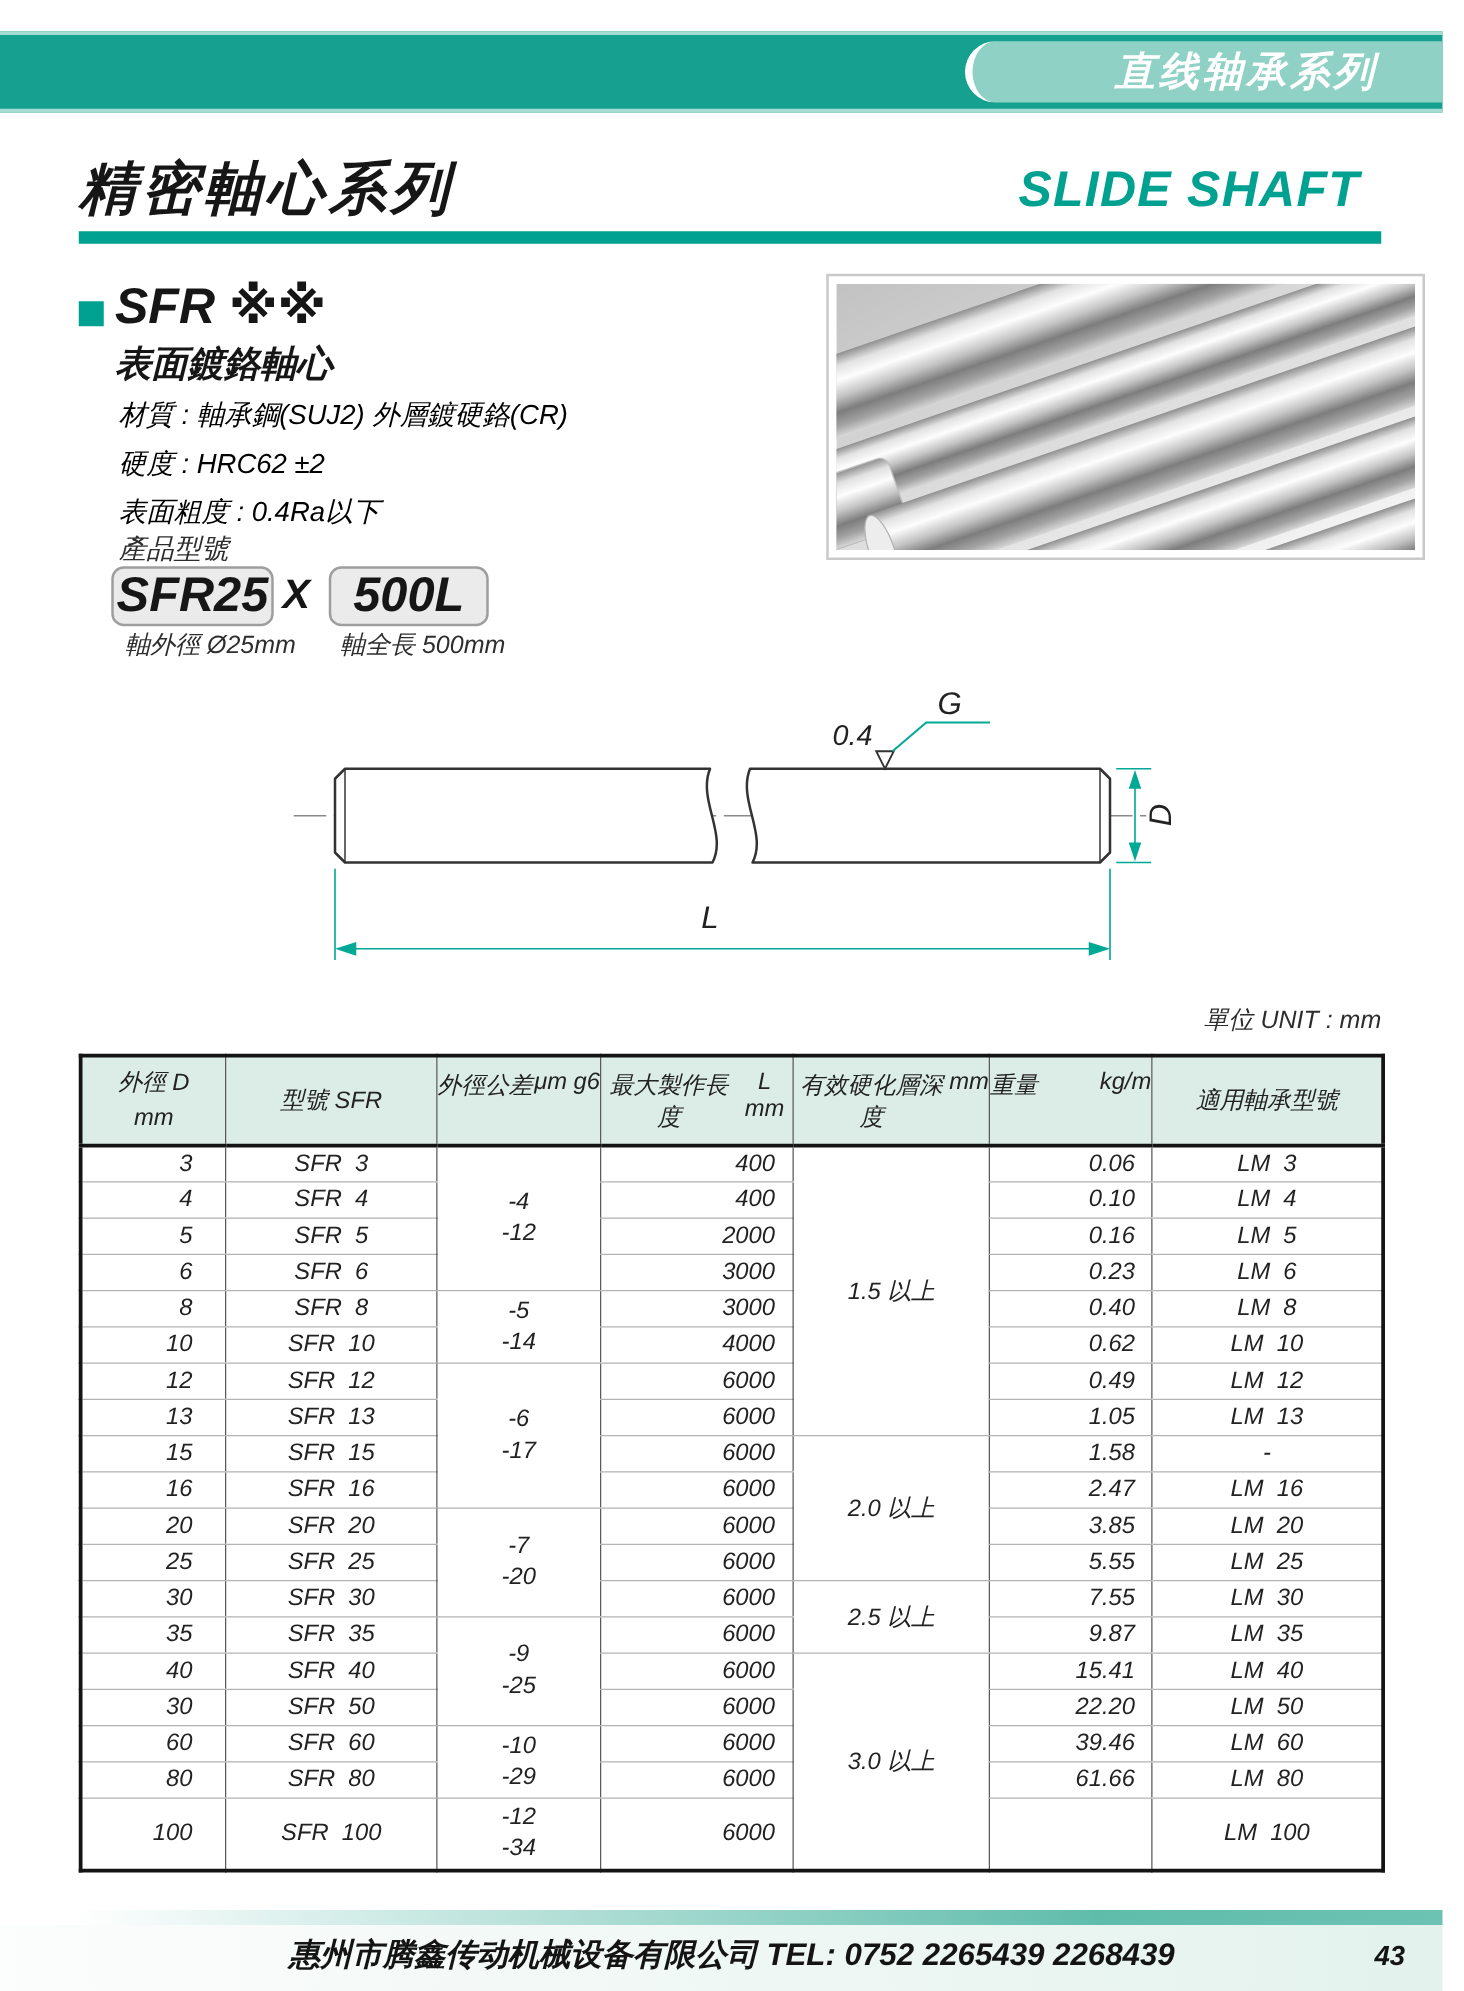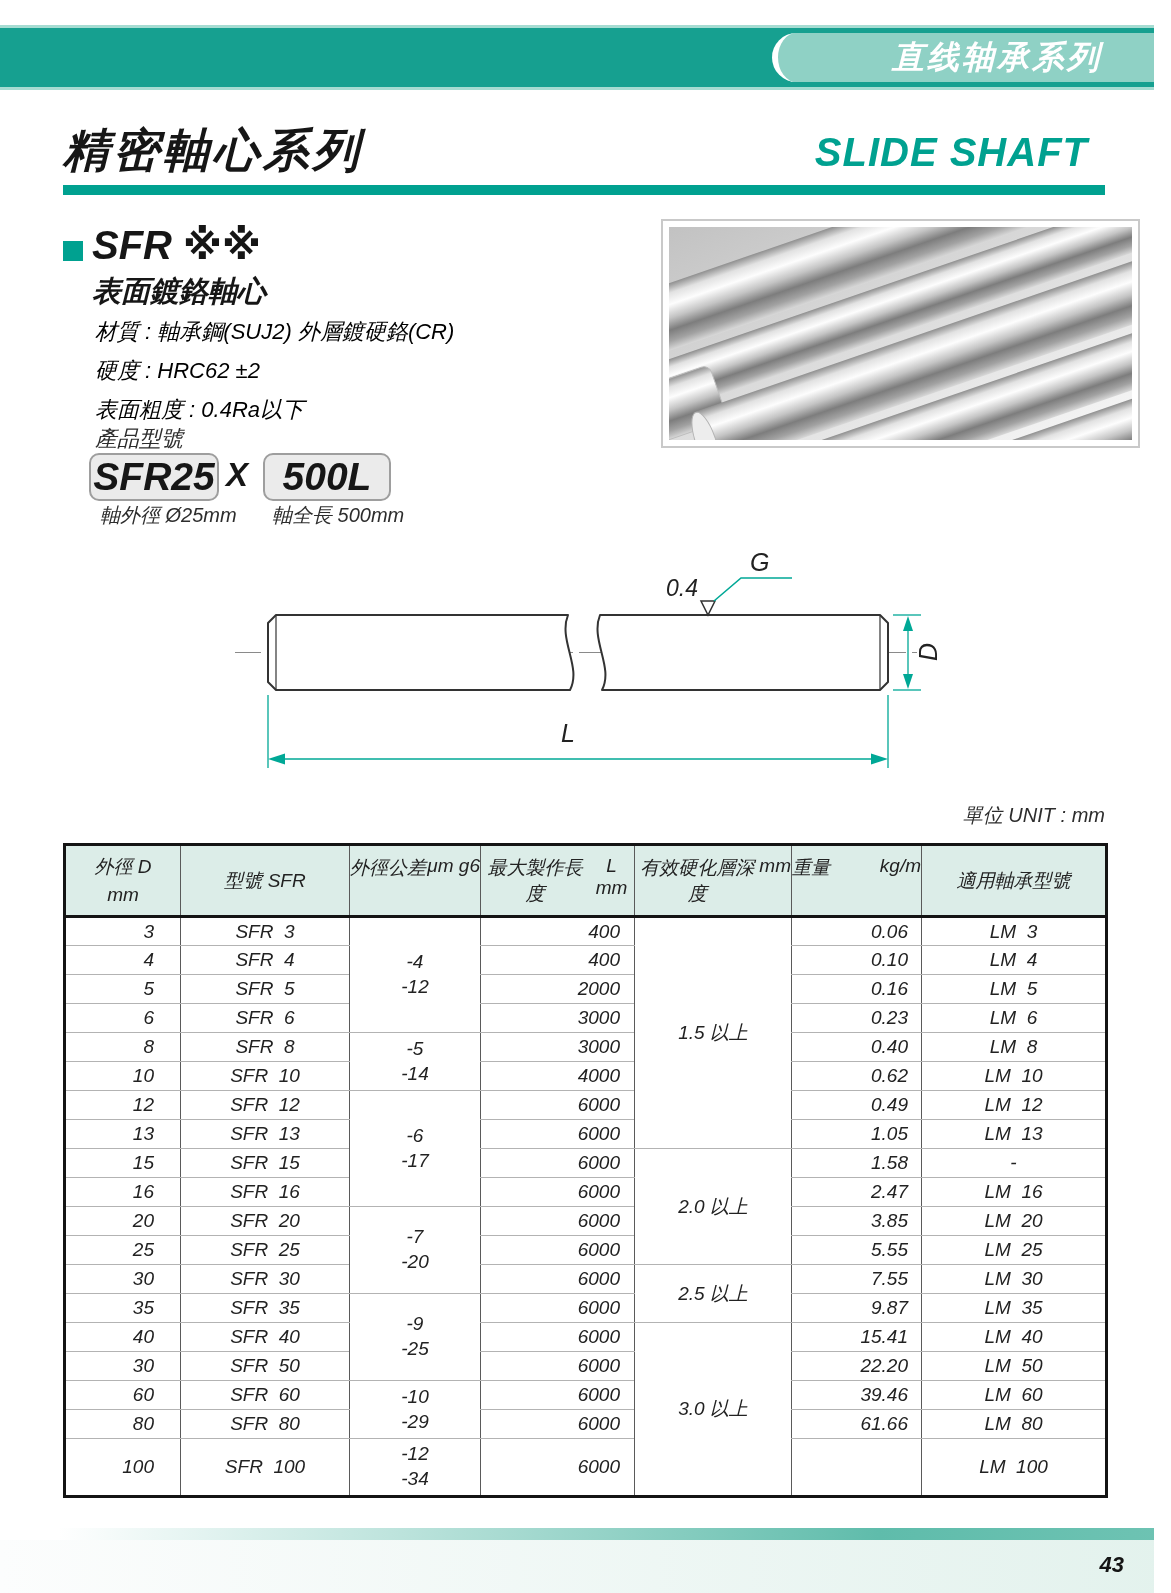--- a/index.html
+++ b/index.html
@@ -390,15 +390,16 @@
             <td class="col-len">6000</td>
             <td class="col-weight"></td>
             <td class="col-lm">LM  100</td>
           </tr>
         </tbody>
     </table>
   </div>
 
   <div class="footer-strip"></div>
   <div class="footer-area"></div>
+  <div class="footer-company">惠州市腾鑫传动机械设备有限公司  TEL: 0752  2265439  2268439</div>
   <div class="footer-page">43</div>
 
 </div>
 
 </body></html>

